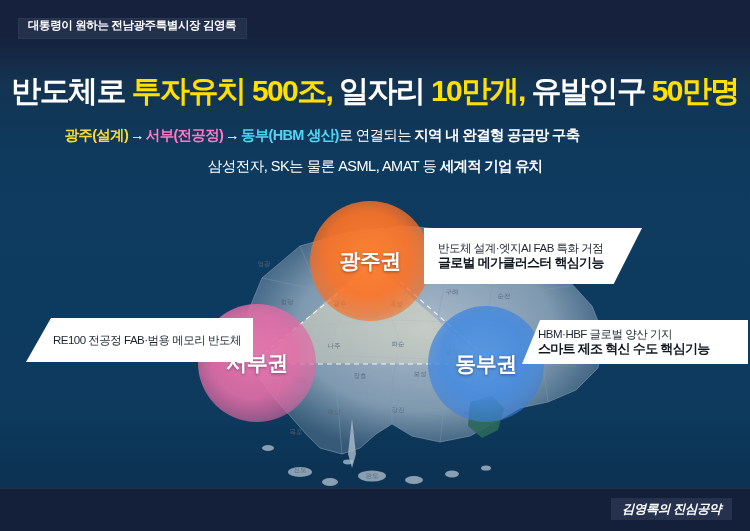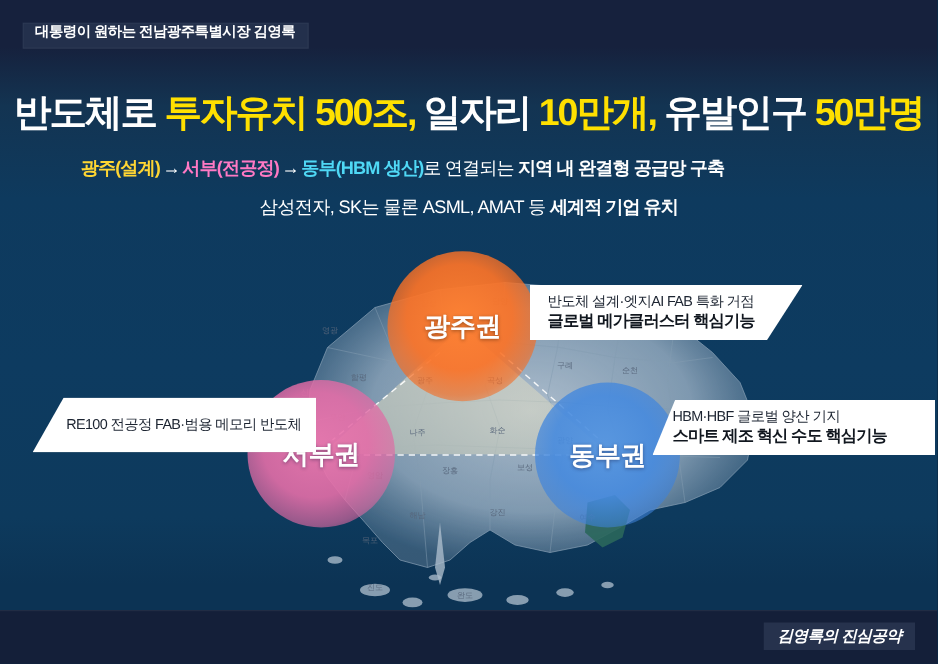--- a/index.html
+++ b/index.html
@@ -181,21 +181,21 @@
   .callout .line2 {
     font-size: 13px;
     font-weight: bold;
     color: #11171f;
     letter-spacing: -0.7px;
     line-height: 1.25;
     white-space: nowrap;
   }
   .callout-top {
     left: 424px; top: 228px;
-    width: 204px; height: 44px;
+    width: 204px; height: 56px;
     padding: 0 0 0 14px;
     align-items: flex-start;
     clip-path: polygon(0 0, 100% 0, 87% 100%, 0 100%);
   }
   .callout-left {
     left: 26px; top: 318px;
     width: 215px; height: 44px;
     padding: 0 12px 0 0;
     align-items: flex-end;
     clip-path: polygon(11% 0, 100% 0, 100% 100%, 0 100%);

